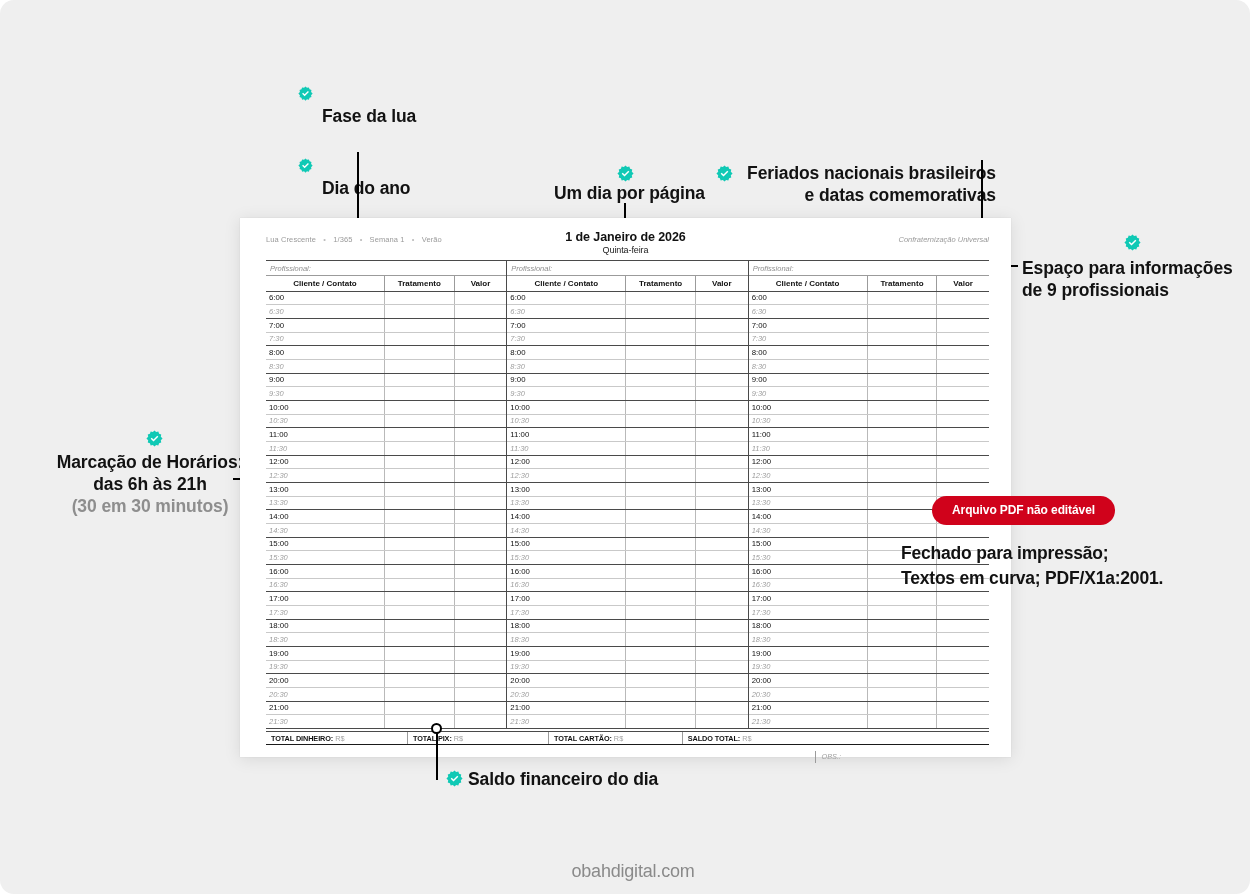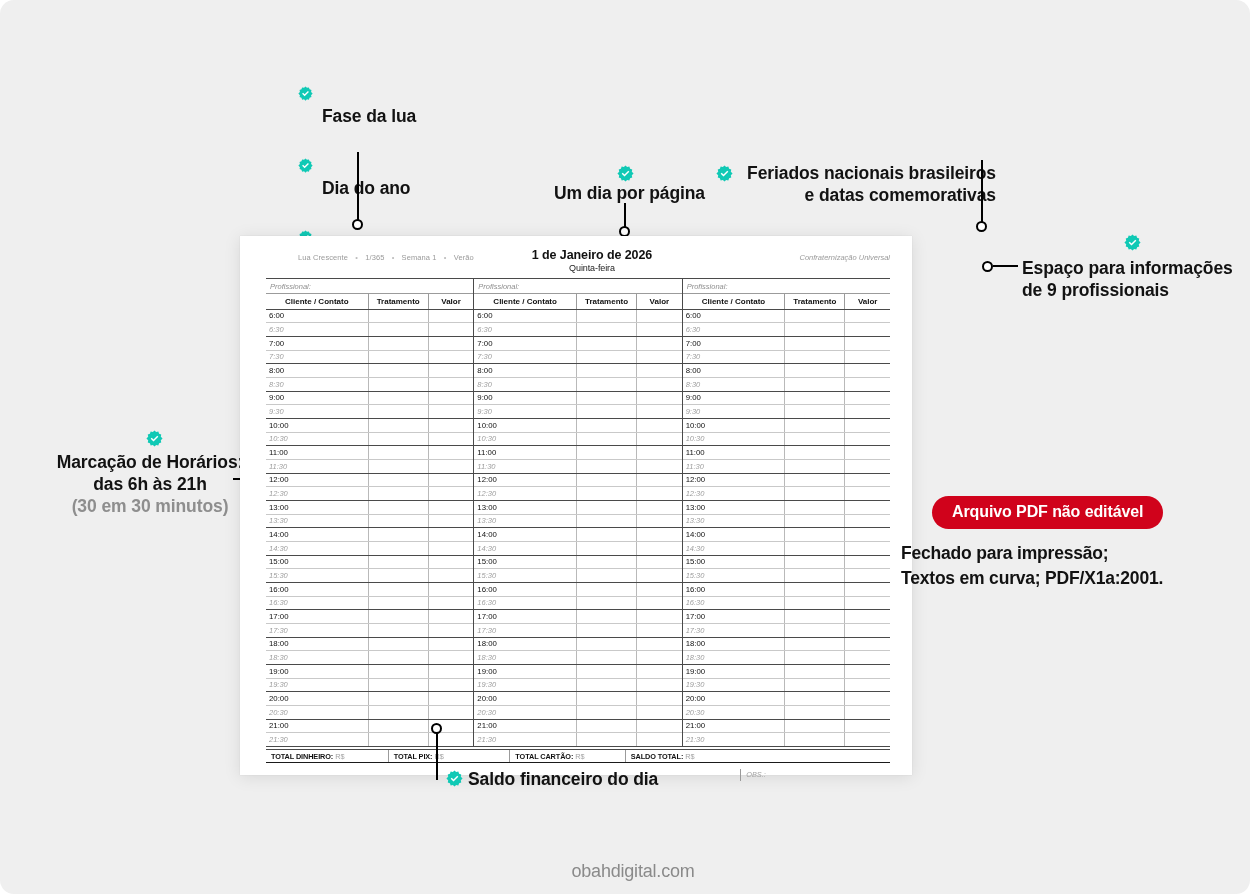--- a/index.html
+++ b/index.html
@@ -47,25 +47,24 @@
   
   .leader-v { position: absolute; width: 2.4px; background: #000; }
   .leader-h { position: absolute; height: 2.4px; background: #000; }
   .leader-dot {
     position: absolute; width: 11px; height: 11px; border-radius: 50%;
     background: #fff; border: 2.6px solid #000;
   }
 
   
   #doc {
-    position: absolute; left: 240px; top: 236px;
-    width: 672px; height: 539px;
+    position: absolute; left: 240px; top: 218px;
+    width: 771px; height: 539px;
     background: #fff;
     box-shadow: 0 2px 16px rgba(0,0,0,0.10), 0 0 1px rgba(0,0,0,0.12);
-    padding-left: 32px;
   }
   .doc-head {
     position: relative; height: 36px; padding: 12px 22px 0 26px;
   }
   .doc-meta {
     position: absolute; left: 26px; top: 17px;
     font-size: 7.5px; color: #9a9a9a; letter-spacing: 0.1px;
     white-space: nowrap;
   }
   .doc-meta .sep { padding: 0 5px; color: #bdbdbd; }
@@ -132,21 +131,21 @@
   .t3 { flex: 0 0 18.5%; }
   .t4 { flex: 0 0 18.5%; }
   .t5 { flex: 1 1 auto; margin-top: 37px; }
   .t5 i { font-style: italic; color: #a2a2a2; font-size: 7.3px; }
 
   
   .pdf-badge {
     position: absolute; left: 932px; top: 496px;
     background: #d0021b; color: #fff;
     border-radius: 17px; padding: 7px 20px 8px;
-    font-size: 16px; font-weight: bold; white-space: nowrap;
+    font-size: 12px; font-weight: bold; white-space: nowrap;
     letter-spacing: -0.1px;
   }
   .pdf-desc {
     position: absolute; left: 901px; top: 541px;
     font-size: 17.5px; font-weight: bold; color: #121212; line-height: 1.43;
     letter-spacing: -0.2px; white-space: nowrap;
   }
 
   
   .site {

